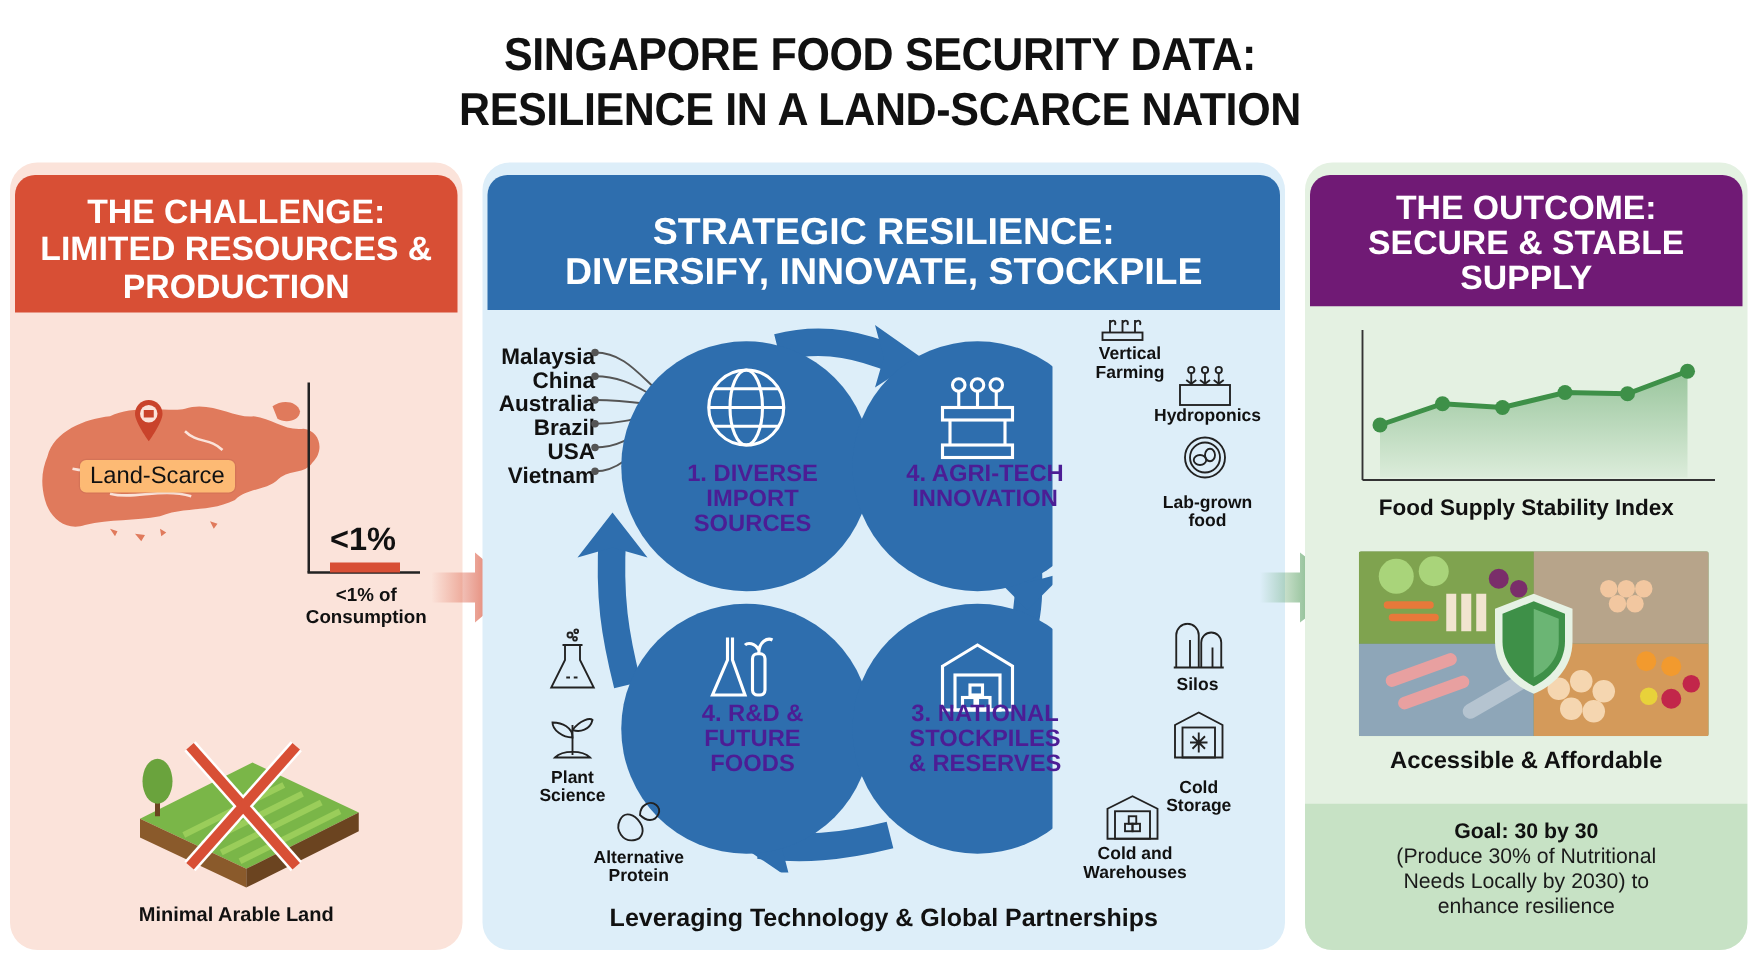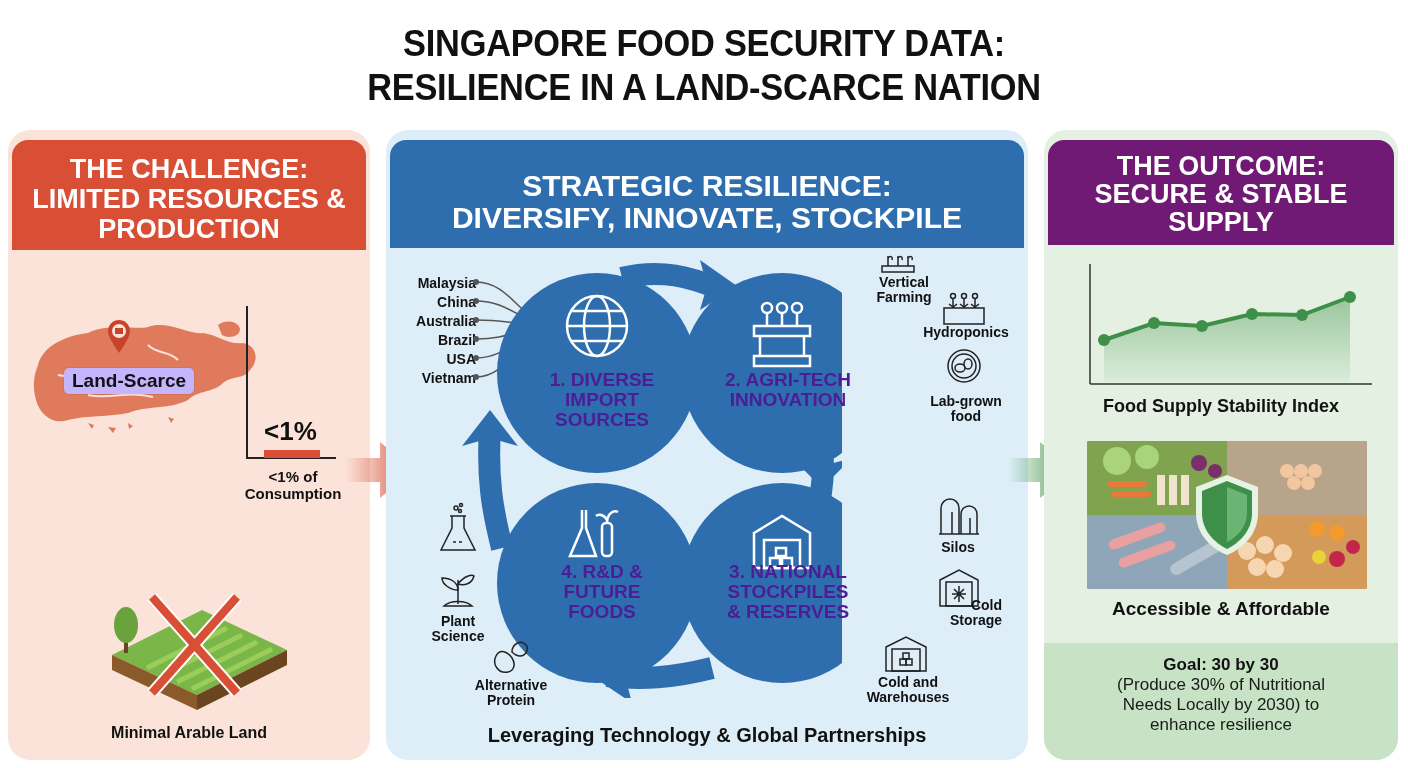--- a/index.html
+++ b/index.html
@@ -17,38 +17,38 @@
   .panel-header { position: absolute; left: 4px; right: 4px; top: 10px; border-radius: 16px 16px 0 0; color: #fff; font-weight: 700; text-align: center; }
   .panel-left .panel-header { background: #d84f35; height: 110px; padding-top: 14px; font-size: 27px; line-height: 30px; }
   .panel-mid .panel-header { background: #2e6eae; height: 108px; padding-top: 30px; font-size: 30px; line-height: 32px; }
   .panel-right .panel-header { background: #701a75; height: 105px; padding-top: 12px; font-size: 27px; line-height: 28px; }
   .panel-header div { white-space: nowrap; }
 
   .lbl { position: absolute; font-weight: 700; color: #111; white-space: nowrap; }
 
   
   .map-wrap { position: absolute; left: 20px; top: 175px; }
-  .land-badge { position: absolute; left: 56px; top: 238px; background: #c4b5fd; border-radius: 5px; padding: 2px 8px; font-size: 19px; font-weight: 700; box-shadow: 0 0 0 1px rgba(0,0,0,0.05); }
+  .land-badge { position: absolute; left: 56px; top: 238px; background: #fdba74; border-radius: 5px; padding: 2px 8px; font-size: 19px; font-weight: 400; box-shadow: 0 0 0 1px rgba(0,0,0,0.05); }
   .bar-axis-v { position: absolute; left: 238px; top: 176px; width: 2px; height: 152px; background: #222; }
   .bar-axis-h { position: absolute; left: 238px; top: 327px; width: 90px; height: 2px; background: #222; }
   .bar-fill { position: absolute; left: 256px; top: 320px; width: 56px; height: 8px; background: #d84f35; }
   .bar-value { left: 256px; top: 286px; font-size: 26px; }
   .bar-caption { left: 230px; top: 338px; font-size: 15px; line-height: 17px; text-align: center; width: 110px; }
   .local-food { left: 0; width: 362px; top: 398px; font-size: 20px; text-align: center; }
   .arable { left: 0; width: 362px; top: 594px; font-size: 16px; text-align: center; }
   .field-wrap { position: absolute; left: 84px; top: 455px; }
 
   
   .arrow-red { position: absolute; left: 345px; top: 440px; }
   .arrow-green { position: absolute; left: 1008px; top: 440px; }
 
   
   .cycle { position: absolute; left: 90px; top: 132px; }
   .circle-title { position: absolute; color: #4c1d95; font-weight: 700; text-align: center; font-size: 19px; line-height: 20px; }
-  .country { position: absolute; font-weight: 700; font-size: 14px; text-align: right; width: 90px; left: 0; }
+  .country { position: absolute; font-weight: 700; font-size: 18px; text-align: right; width: 90px; left: 0; }
   .side-lbl { position: absolute; font-weight: 700; font-size: 14px; line-height: 15px; text-align: center; }
   .mid-footer { left: 0; width: 642px; top: 594px; font-size: 20px; text-align: center; }
 
   
   .chart-wrap { position: absolute; left: 40px; top: 132px; }
   .chart-caption { left: 0; width: 354px; top: 266px; font-size: 18px; text-align: center; }
   .market { position: absolute; left: 43px; top: 311px; width: 280px; height: 148px; border-radius: 2px; overflow: hidden; }
   .accessible { left: 0; width: 354px; top: 468px; font-size: 19px; text-align: center; }
   .goal-box { position: absolute; left: 0; top: 513px; width: 354px; height: 117px; background: #c7e2c5; text-align: center; padding-top: 12px; }
   .goal-title { font-weight: 700; font-size: 17px; line-height: 20px; }
@@ -212,21 +212,21 @@
       <path d="M225,275 C225,265 232,262 236,264 M225,272 C222,266 216,266 214,268"></path>
     </g>
   </svg>
 
   <div class="circle-title" style="left:126px; top:240px; width:180px;">
     <div>1. DIVERSE</div>
     <div>IMPORT</div>
     <div>SOURCES</div>
   </div>
   <div class="circle-title" style="left:312px; top:240px; width:180px;">
-    <div>2. AGRI-TECH</div>
+    <div>4. AGRI-TECH</div>
     <div>INNOVATION</div>
   </div>
   <div class="circle-title" style="left:312px; top:432px; width:180px;">
     <div>3. NATIONAL</div>
     <div>STOCKPILES</div>
     <div>&amp; RESERVES</div>
   </div>
   <div class="circle-title" style="left:126px; top:432px; width:180px;">
     <div>4. R&amp;D &amp;</div>
     <div>FUTURE</div>
@@ -277,21 +277,21 @@
       </g>
   </svg>
   <div class="side-lbl" style="left:540px; top:410px; width:64px;">Silos</div>
   <svg style="position:absolute; left:552px; top:438px;" width="42" height="40" viewBox="0 0 42 40">
     <g stroke="#222" stroke-width="1.5" fill="none">
         <path d="M2,12 L21,2 L40,12 V38 H2 Z"></path>
         <rect x="8" y="14" width="26" height="24"></rect>
         <path d="M21,18 v16 M14,26 h14 M16,21 l10,10 M26,21 l-10,10"></path>
       </g>
   </svg>
-  <div class="side-lbl" style="left:530px; top:468px; width:86px;text-align:right;">
+  <div class="side-lbl" style="left:530px; top:492px; width:86px;">
     <div>Cold</div>
     <div>Storage</div>
   </div>
   <svg style="position:absolute; left:498px; top:505px;" width="44" height="38" viewBox="0 0 44 38">
     <g stroke="#222" stroke-width="1.5" fill="none">
         <path d="M2,12 L22,2 L42,12 V36 H2 Z"></path>
         <rect x="8" y="14" width="28" height="22"></rect>
         <rect x="16" y="24" width="6" height="6"></rect>
         <rect x="22" y="24" width="6" height="6"></rect>
         <rect x="19" y="18" width="6" height="6"></rect>

